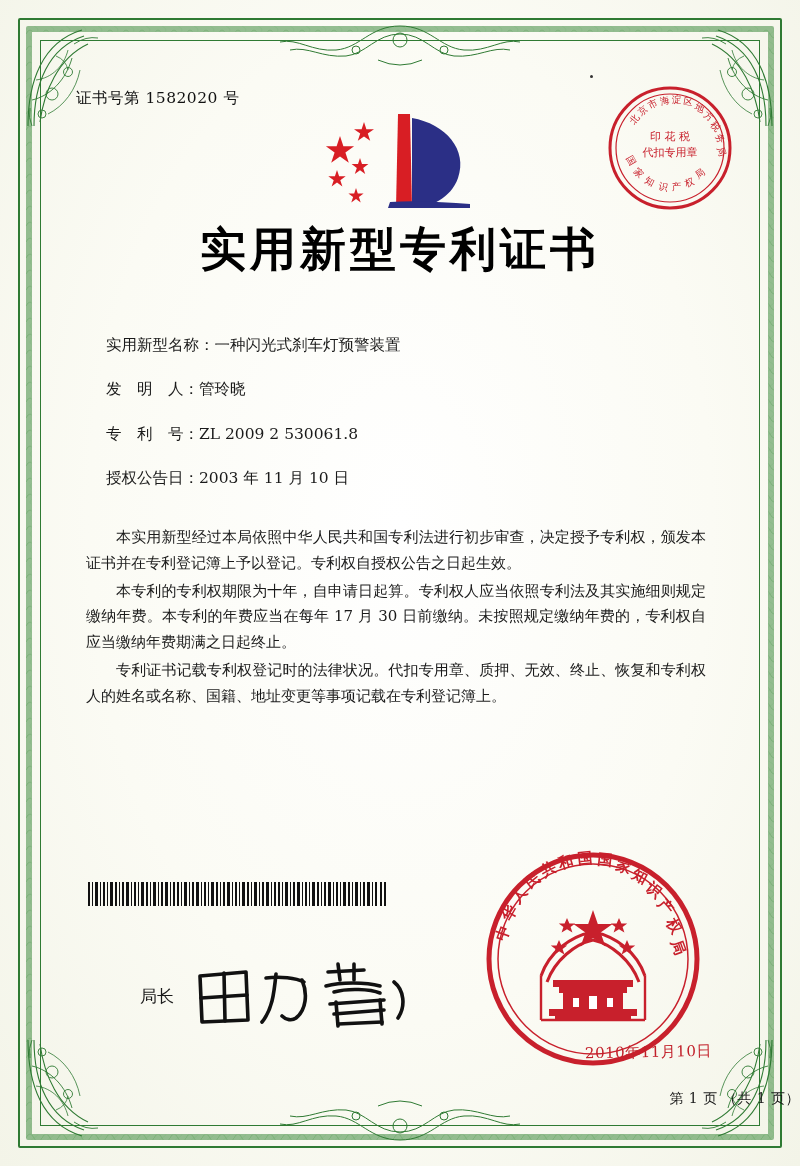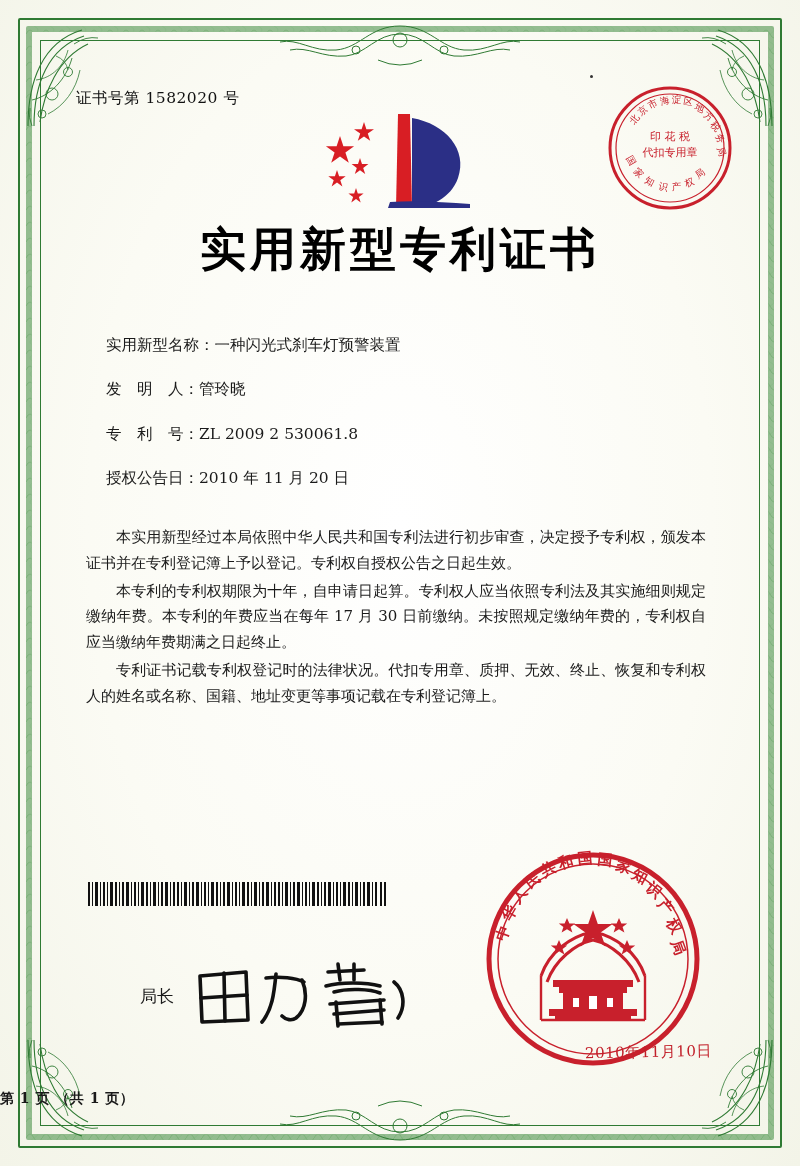--- a/index.html
+++ b/index.html
@@ -202,24 +202,23 @@
     color: #c2202a;
     letter-spacing: .5px;
     transform: rotate(-1.2deg);
   }
 
   .page-footer {
     position: absolute;
     left: 0;
     right: 0;
     bottom: 58px;
-    text-align: left;
+    text-align: right;
     font-size: 14px;
     letter-spacing: .5px;
-    font-weight: bold;
   }
 
   .dot {
     position: absolute;
     left: 590px;
     top: 75px;
     width: 3px;
     height: 3px;
     background: #333;
     border-radius: 50%;
@@ -362,21 +361,21 @@
       <div class="field-row">
         <span class="field-label">实用新型名称：</span><span class="field-value">一种闪光式刹车灯预警装置</span>
       </div>
       <div class="field-row">
         <span class="field-label">发　明　人：</span><span class="field-value">管玲晓</span>
       </div>
       <div class="field-row">
         <span class="field-label">专　利　号：</span><span class="field-value">ZL 2009 2 530061.8</span>
       </div>
       <div class="field-row">
-        <span class="field-label">授权公告日：</span><span class="field-value">2010 年 11 月 20 日</span>
+        <span class="field-label">授权公告日：</span><span class="field-value">2003 年 11 月 10 日</span>
       </div>
     </div>
 
     <div class="body-text">
       <p>本实用新型经过本局依照中华人民共和国专利法进行初步审查，决定授予专利权，颁发本证书并在专利登记簿上予以登记。专利权自授权公告之日起生效。</p>
       <p>本专利的专利权期限为十年，自申请日起算。专利权人应当依照专利法及其实施细则规定缴纳年费。本专利的年费应当在每年 17 月 30 日前缴纳。未按照规定缴纳年费的，专利权自应当缴纳年费期满之日起终止。</p>
       <p>专利证书记载专利权登记时的法律状况。代扣专用章、质押、无效、终止、恢复和专利权人的姓名或名称、国籍、地址变更等事项记载在专利登记簿上。</p>
     </div>
   </div>
 

